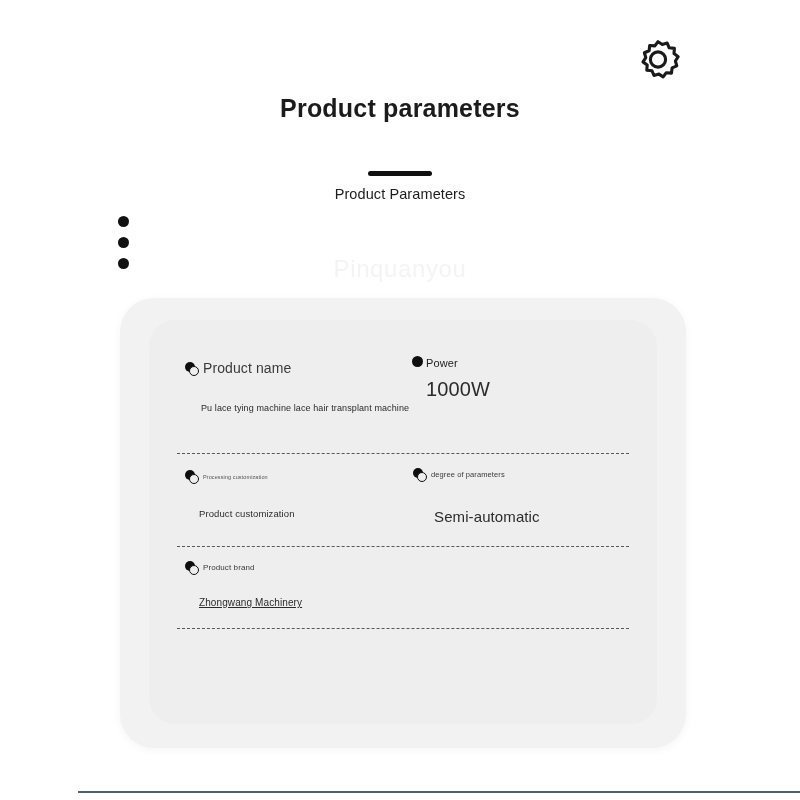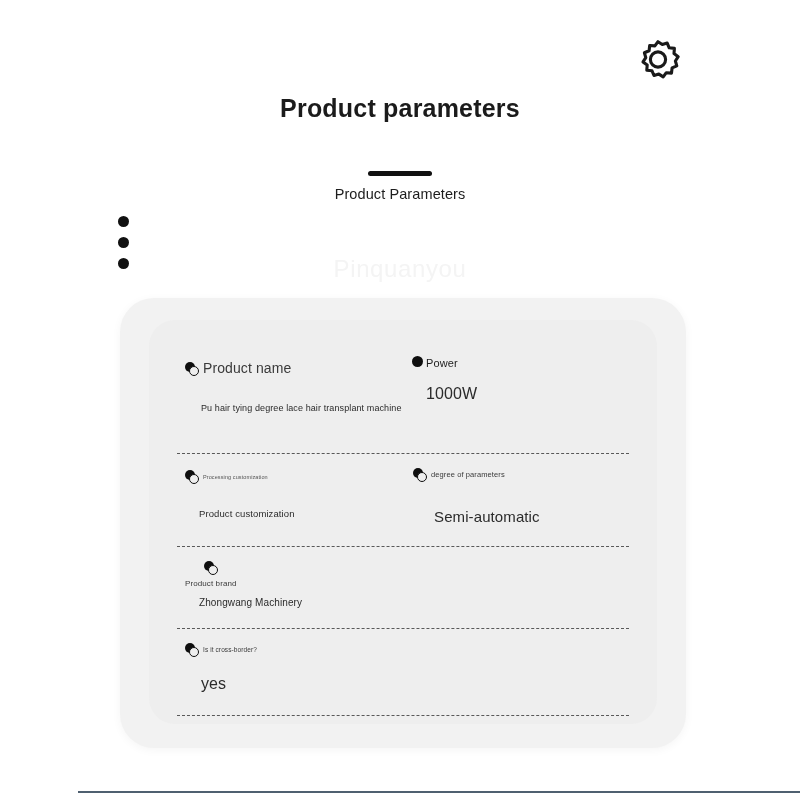--- a/index.html
+++ b/index.html
@@ -222,30 +222,30 @@
 
       <div class="spec-row" style="top:18px; height:116px;">
         <div class="cell left sz-md vz-sm">
           <div class="label-line" style="position:absolute; top:22px; left:8px;">
             <span class="marker">
               <span class="filled"></span>
                 <span class="ring"></span>
             </span>
             <span class="label-text" style="font-size:14px;">Product name</span>
           </div>
-          <div class="value-text" style="position:absolute; top:65px; left:24px;">Pu hair tying degree lace hair transplant machine</div>
+          <div class="value-text" style="position:absolute; top:65px; left:24px;">Pu lace tying machine lace hair transplant machine</div>
         </div>
         <div class="cell right">
           <div class="label-line" style="position:absolute; top:18px; left:0px;">
             <span class="marker solid">
               <span class="filled"></span>
             </span>
             <span class="label-text" style="font-size:11px; color:#1d1d1d; margin-left:-4px;">Power</span>
           </div>
-          <div class="value-text" style="position:absolute; top:47px; left:14px; font-size:16px;">1000W</div>
+          <div class="value-text" style="position:absolute; top:40px; left:14px; font-size:20px;">1000W</div>
         </div>
       </div>
 
       <div class="spec-row" style="top:18px; height:93px;">
         <div class="cell left">
           <div class="label-line" style="position:absolute; top:16px; left:8px;">
             <span class="marker">
               <span class="filled"></span>
                 <span class="ring"></span>
             </span>
@@ -260,43 +260,30 @@
                 <span class="ring"></span>
             </span>
             <span class="label-text" style="font-size:7.5px;">degree of parameters</span>
           </div>
           <div class="value-text" style="position:absolute; top:54px; left:22px; font-size:15px;">Semi-automatic</div>
         </div>
       </div>
 
       <div class="spec-row" style="top:18px; height:82px;">
         <div class="cell left">
-          <div class="label-line" style="position:absolute; top:14px; left:8px;flex-direction:column;">
+          <div class="label-line" style="position:absolute; top:14px; left:8px;">
             <span class="marker">
               <span class="filled"></span>
                 <span class="ring"></span>
             </span>
             <span class="label-text" style="font-size:8px;">Product brand</span>
           </div>
-          <div class="value-text" style="position:absolute; top:50px; left:22px; font-size:10px;">Zhongwang Machinery</div>
+          <div class="value-text" style="position:absolute; top:50px; left:22px; font-size:10px;text-decoration:underline;">Zhongwang Machinery</div>
         </div>
         <div class="cell right"></div>
       </div>
 
-      <div class="spec-row" style="top:18px; height:87px;">
-        <div class="cell left">
-          <div class="label-line" style="position:absolute; top:14px; left:8px;">
-            <span class="marker">
-              <span class="filled"></span>
-                <span class="ring"></span>
-            </span>
-            <span class="label-text" style="font-size:6.5px;">Is it cross-border?</span>
-          </div>
-          <div class="value-text" style="position:absolute; top:46px; left:24px; font-size:16px;">yes</div>
-        </div>
-        <div class="cell right"></div>
-      </div>
 
     </div>
   </div>
 </div>
 
 <div class="bottom-rule"></div>
 
 </body></html>

